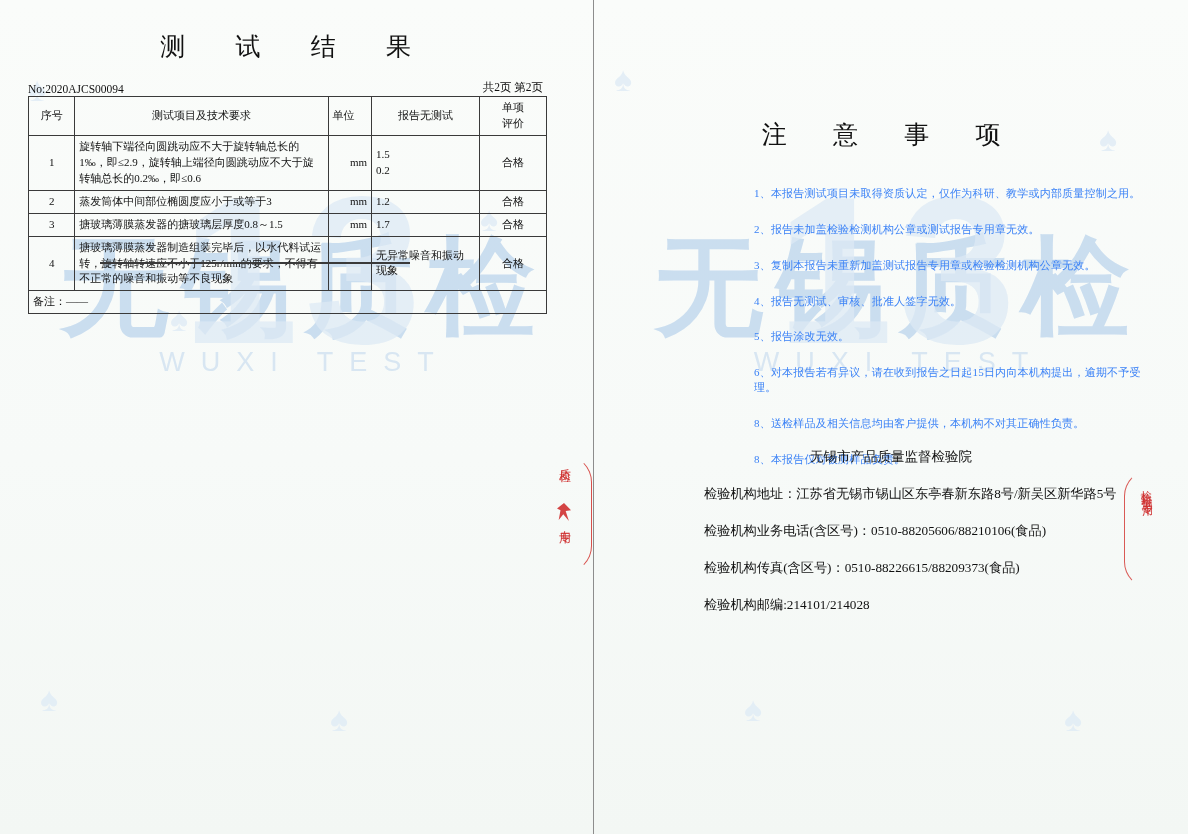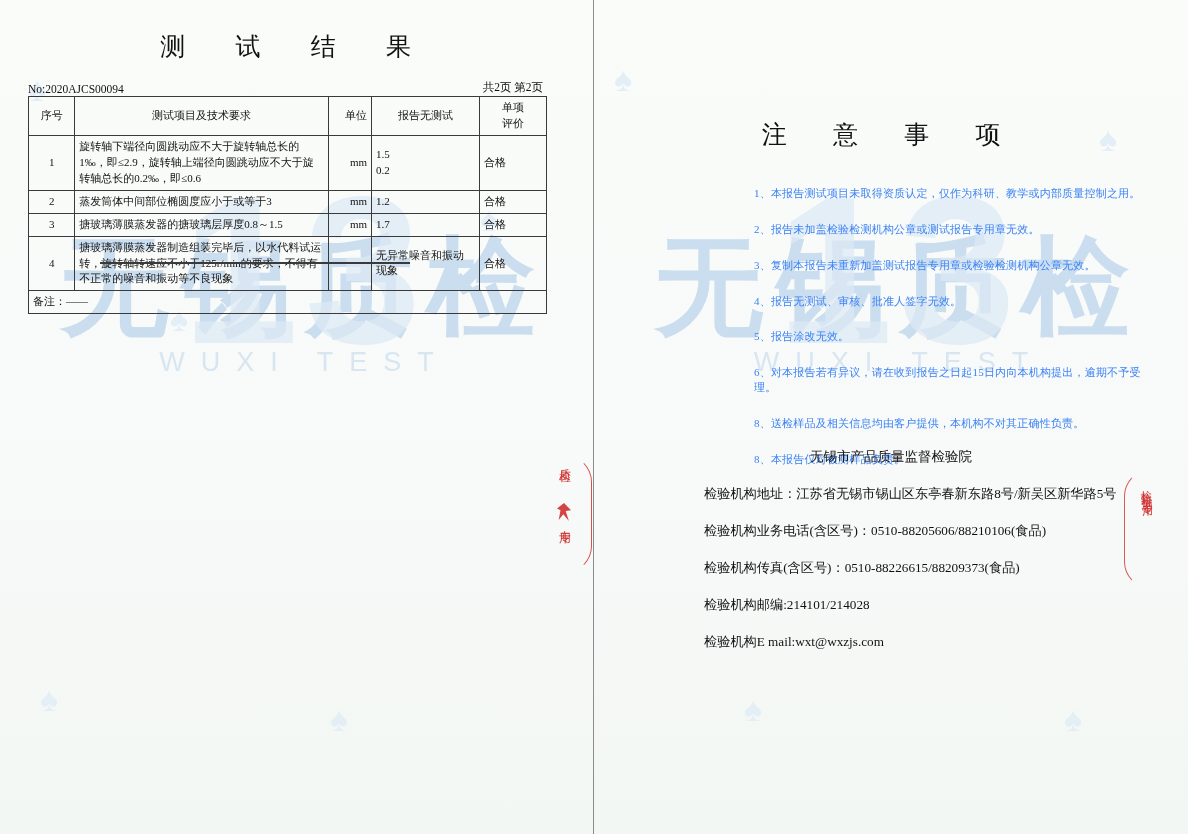--- a/index.html
+++ b/index.html
@@ -126,21 +126,21 @@
     padding: 3px 4px;
     vertical-align: middle;
     line-height: 1.45;
     font-weight: normal;
   }
   table.result th { text-align: center; }
   .c-no { width: 47px; text-align: center; }
   .c-item { width: 258px; }
   .c-unit { width: 44px; text-align: right; padding-left: 4px; }
   .c-res { width: 110px; text-align: left; padding-left: 5px; }
-  .c-eval { width: 68px; }
+  .c-eval { width: 68px; text-align: center; }
   .hdr-2line { line-height: 1.25; }
   .remark-row td {
     text-align: left;
     padding-left: 6px;
     height: 22px;
   }
   .underline-deco {
     position: absolute;
     left: 100px;
     top: 262px;
@@ -286,21 +286,21 @@
     <div class="meta-row">
       <span>No:2020AJCS00094</span>
       <span>共2页 第2页</span>
     </div>
 
     <table class="result">
       <thead>
         <tr>
           <th class="c-no">序号</th>
           <th class="c-item">测试项目及技术要求</th>
-          <th class="c-unit" style="text-align:right">单位</th>
+          <th class="c-unit" style="text-align:left">单位</th>
           <th class="c-res" style="text-align:center">报告无测试</th>
           <th class="c-eval hdr-2line">
             <div>单项</div>
             <div>评价</div>
           </th>
         </tr>
       </thead>
       <tbody>
         <tr>
           <td class="c-no">1</td>
@@ -373,21 +373,20 @@
       <div class="n-item">8、本报告仅对被测样品负责。</div>
     </div>
 
     <div class="org-name">无锡市产品质量监督检验院</div>
 
     <div class="contact">
       <div class="c-line">检验机构地址：江苏省无锡市锡山区东亭春新东路8号/新吴区新华路5号</div>
       <div class="c-line">检验机构业务电话(含区号)：0510-88205606/88210106(食品)</div>
       <div class="c-line">检验机构传真(含区号)：0510-88226615/88209373(食品)</div>
       <div class="c-line">检验机构邮编:214101/214028</div>
-      <div class="c-line">检验机构E mail:wxt@wxzjs.com</div>
     </div>
 
     <div class="stamp-right">
       <div class="sr-arc"></div>
       <div class="sr-txt">检验检测专用</div>
     </div>
   </div>
 
 </div>
 

